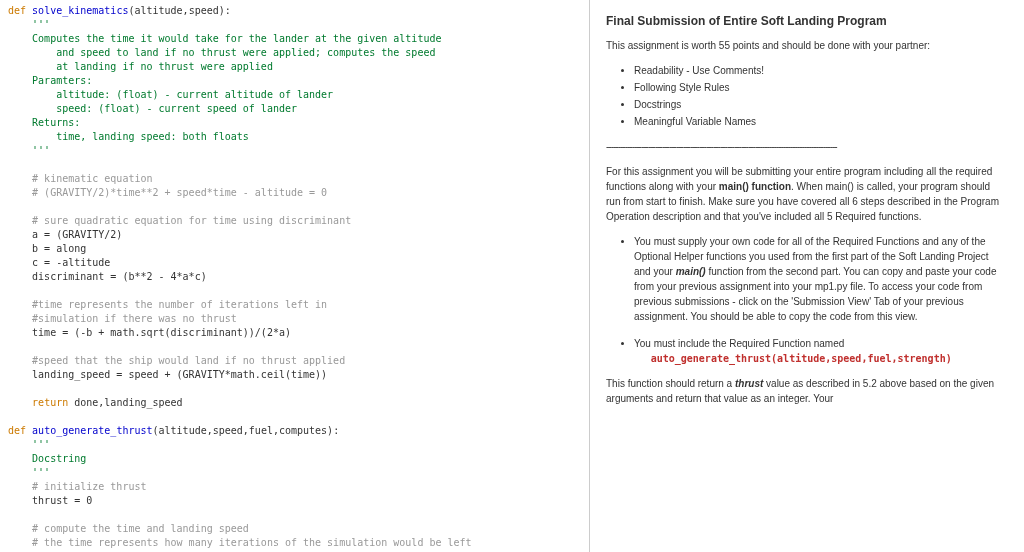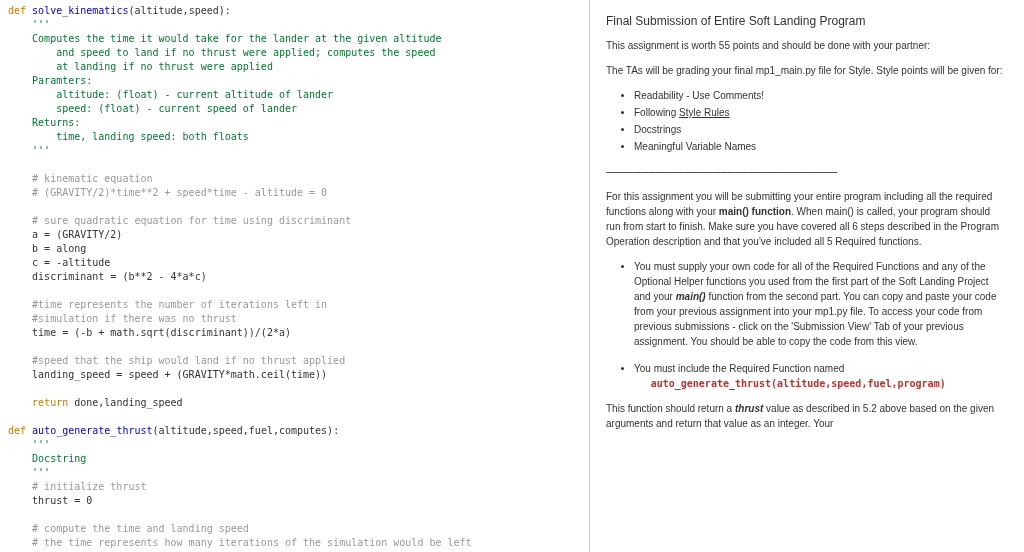--- a/index.html
+++ b/index.html
@@ -8,25 +8,25 @@
 .pane::-webkit-scrollbar { width:14px; }
 .pane::-webkit-scrollbar-track { background:#f0f0f0; }
 .pane::-webkit-scrollbar-thumb { background:#c8c8c8; }
 .left { width:590px; background:#fff; border-right:1px solid #ccc; }
 .right { flex:1; padding:10px 20px 10px 16px; color:#333; }
 .code { font-family: "Consolas", monospace; font-size:10px; line-height:14px; white-space:pre; padding:4px 8px; color:#333; }
 .kw { color:#cc7a00; }     
 .fn { color:#0000cc; }     
 .str { color:#007a2e; }    
 .cm { color:#999; }
-h3 { font-size:12px; font-weight:normal; margin:4px 0 10px 0; }
+h3 { font-size:12px; font-weight:bold; margin:4px 0 10px 0; }
 .rp { font-size:10px; line-height:1.5; margin-bottom:10px; color:#333; }
 ul.rp { padding-left:28px; }
 ul.rp li { margin-bottom:2px; }
-.underline { text-decoration:underline; }
+.underline { }
 .codeinl { font-family:"Consolas",monospace; color:#c0302e; font-weight:bold; }
 </style>
 </head>
 <body>
 
 <div class="pane left">
 <div class="code"><span class="kw">def </span><span class="fn">solve_kinematics</span><span>(altitude,speed):</span>
 <span class="str">    '''</span>
 <span class="str">    Computes the time it would take for the lander at the given altitude</span>
 <span class="str">        and speed to land if no thrust were applied; computes the speed</span>
@@ -78,28 +78,27 @@
 <span></span>
 
 <span></span>
 
 </div>
 </div>
 
 <div class="pane right">
   <h3>Final Submission of Entire Soft Landing Program</h3>
   <p class="rp">This assignment is worth 55 points and should be done with your partner:</p>
-  <p class="rp">The TAs will be grading your final mp1_main.py file for Style.  Style points will be given for:</p>
   <ul class="rp">
     <li>Readability - Use Comments!</li>
     <li><span>Following </span><span class="underline">Style Rules</span></li>
     <li>Docstrings</li>
     <li>Meaningful Variable Names</li>
   </ul>
   <p class="rp" style="letter-spacing:-1px;">---------------------------------------------------------------------------------------------------</p>
   <p class="rp"><span>For this assignment you will be submitting your entire program including all the required functions along with your </span><b>main() function</b><span>.  When main() is called, your program should run from start to finish.  Make sure you have covered all 6 steps described in the Program Operation description and that you've included all 5 Required functions.</span></p>
   <ul class="rp">
     <li style="margin-bottom:12px;"><span>You must supply your own code for all of the Required Functions and any of the Optional Helper functions you used from the first part of the Soft Landing Project and your </span><b><i>main()</i></b><span> function from the second part.  You can copy and paste your code from your previous assignment into your mp1.py file.  To access your code from previous submissions - click on the 'Submission View' Tab of your previous assignment. You should be able to copy the code from this view.</span></li>
-    <li style=""><span>You must include the Required Function named</span><br>&nbsp;&nbsp;&nbsp;&nbsp;&nbsp;&nbsp;<span class="codeinl">auto_generate_thrust(altitude,speed,fuel,program)</span></li>
+    <li style=""><span>You must include the Required Function named</span><br>&nbsp;&nbsp;&nbsp;&nbsp;&nbsp;&nbsp;<span class="codeinl">auto_generate_thrust(altitude,speed,fuel,strength)</span></li>
   </ul>
   <p class="rp"><span>This function should return a </span><b><i>thrust</i></b><span> value as described in 5.2 above based on the given arguments and return that value as an integer.  Your </span></p>
 
 </div>
 
 </body></html>

